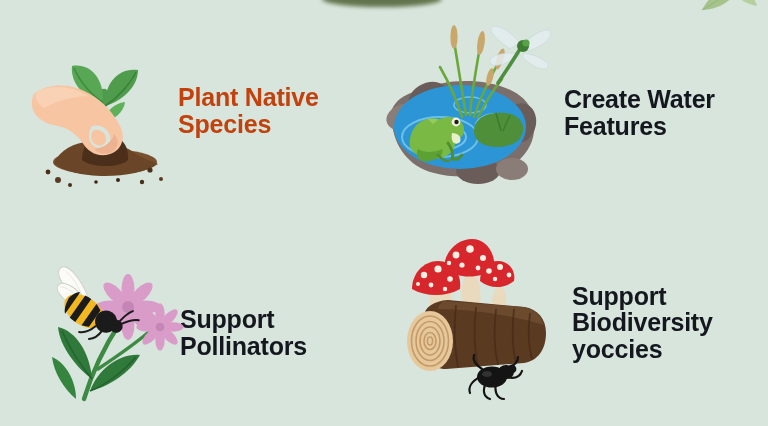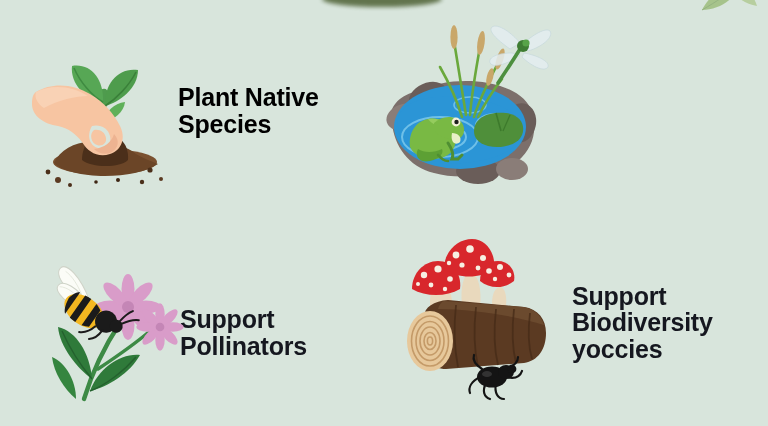--- a/index.html
+++ b/index.html
@@ -102,21 +102,21 @@
                    C96 108 92 120 80 124 C68 128 58 122 52 112
                    C46 104 38 98 28 96 C14 94 2 86 2 74 C2 68 3 64 6 62 Z" fill="#f7c5a2"></path>
 
           <path d="M62 96 C70 94 78 98 80 106 C82 114 76 120 68 118 C60 116 56 106 62 96 Z" fill="#d8e5dc"></path>
           <path d="M64 100 C70 99 75 102 76 108 C77 113 72 117 67 115 C61 113 59 104 64 100 Z" fill="#f7c5a2"></path>
 
           <path d="M6 62 C22 54 42 56 58 66 C46 66 28 70 14 78 C8 74 4 68 6 62 Z" fill="#f9d2b5"></path>
           <path d="M84 104 C90 110 89 119 80 123 C74 125 68 123 64 119 C74 118 82 112 84 104 Z" fill="#edb391"></path>
         </svg>
       </div>
-      <div class="label" style="color: #000000;">Plant Native
+      <div class="label" style="color: #c2410c;">Plant Native
 Species</div>
     </div>
 
     <div class="cell cell-2">
       <div class="art">
         <svg viewBox="0 0 190 180" width="190" height="180">
 
           <path d="M22 104 C16 88 32 74 50 72 C68 62 96 60 118 64
                    C140 68 158 78 162 94 C168 112 162 130 148 142
                    C130 156 92 162 64 154 C38 148 24 126 22 104 Z" fill="#7c6f6b"></path>
@@ -180,20 +180,22 @@
             <path d="M6 22 C-8 22 -18 26 -16 32 C-12 38 4 32 14 24 Z" fill="#e4eef1" opacity=".85" stroke="#c3d6db" stroke-width=".7"></path>
             <path d="M16 14 C26 4 40 -4 44 0 C48 6 36 16 22 20 Z" fill="#e4eef1" opacity=".85" stroke="#c3d6db" stroke-width=".7"></path>
             <path d="M18 22 C30 24 44 30 42 36 C38 42 24 34 16 26 Z" fill="#e4eef1" opacity=".85" stroke="#c3d6db" stroke-width=".7"></path>
 
             <path d="M14 18 C8 28 0 40 -8 52" stroke="#4d8f3f" stroke-width="3.6" stroke-linecap="round" fill="none"></path>
             <circle cx="17" cy="15" r="6" fill="#3f7d33"></circle>
             <circle cx="20" cy="12" r="3.6" fill="#58a348"></circle>
           </g>
         </svg>
       </div>
+      <div class="label" style="color: rgb(21, 23, 31);">Create Water
+Features</div>
     </div>
 
     <div class="cell cell-3">
       <div class="art">
         <svg viewBox="0 0 150 140" width="150" height="140">
 
           <path d="M52 138 C60 112 72 86 88 62" stroke="#3d8a45" stroke-width="4.4" fill="none" stroke-linecap="round"></path>
           <path d="M66 108 C84 96 104 82 118 70" stroke="#3d8a45" stroke-width="3.4" fill="none" stroke-linecap="round"></path>
 
           <path d="M60 118 C44 106 28 86 26 66 C44 70 58 92 60 118 Z" fill="#2f7a3a"></path>

